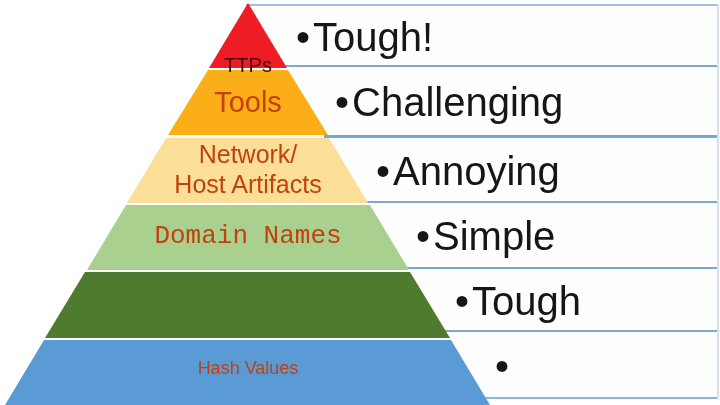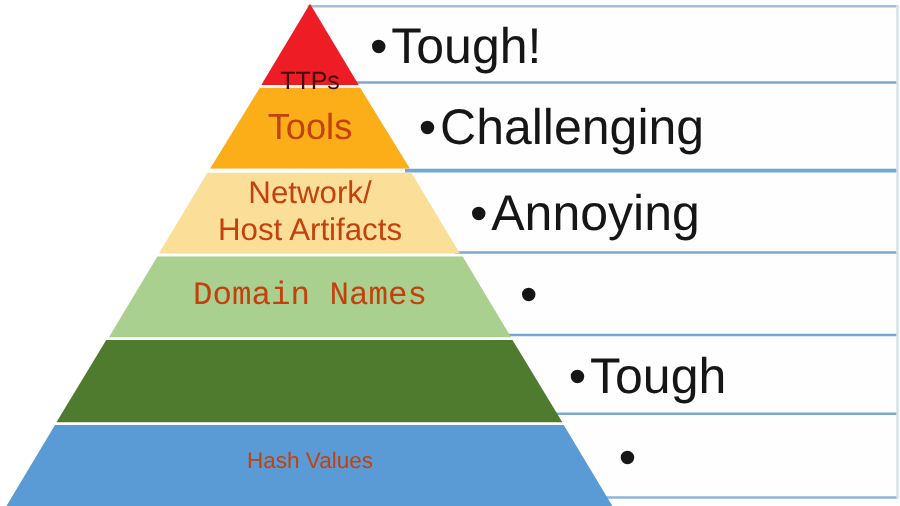--- a/index.html
+++ b/index.html
@@ -54,20 +54,21 @@
   <div class="row row-2">
     <span class="bullet">•</span>
     <span>Challenging</span>
   </div>
   <div class="row row-3">
     <span class="bullet">•</span>
     <span>Annoying</span>
   </div>
   <div class="row row-4">
     <span class="bullet">•</span>
+    <span>Simple</span>
   </div>
   <div class="row row-5">
     <span class="bullet">•</span>
     <span>Tough</span>
   </div>
   <div class="row row-6">
     <span class="bullet">•</span>
   </div>
   <div class="bottom-line"></div>
   <div class="right-line"></div>

